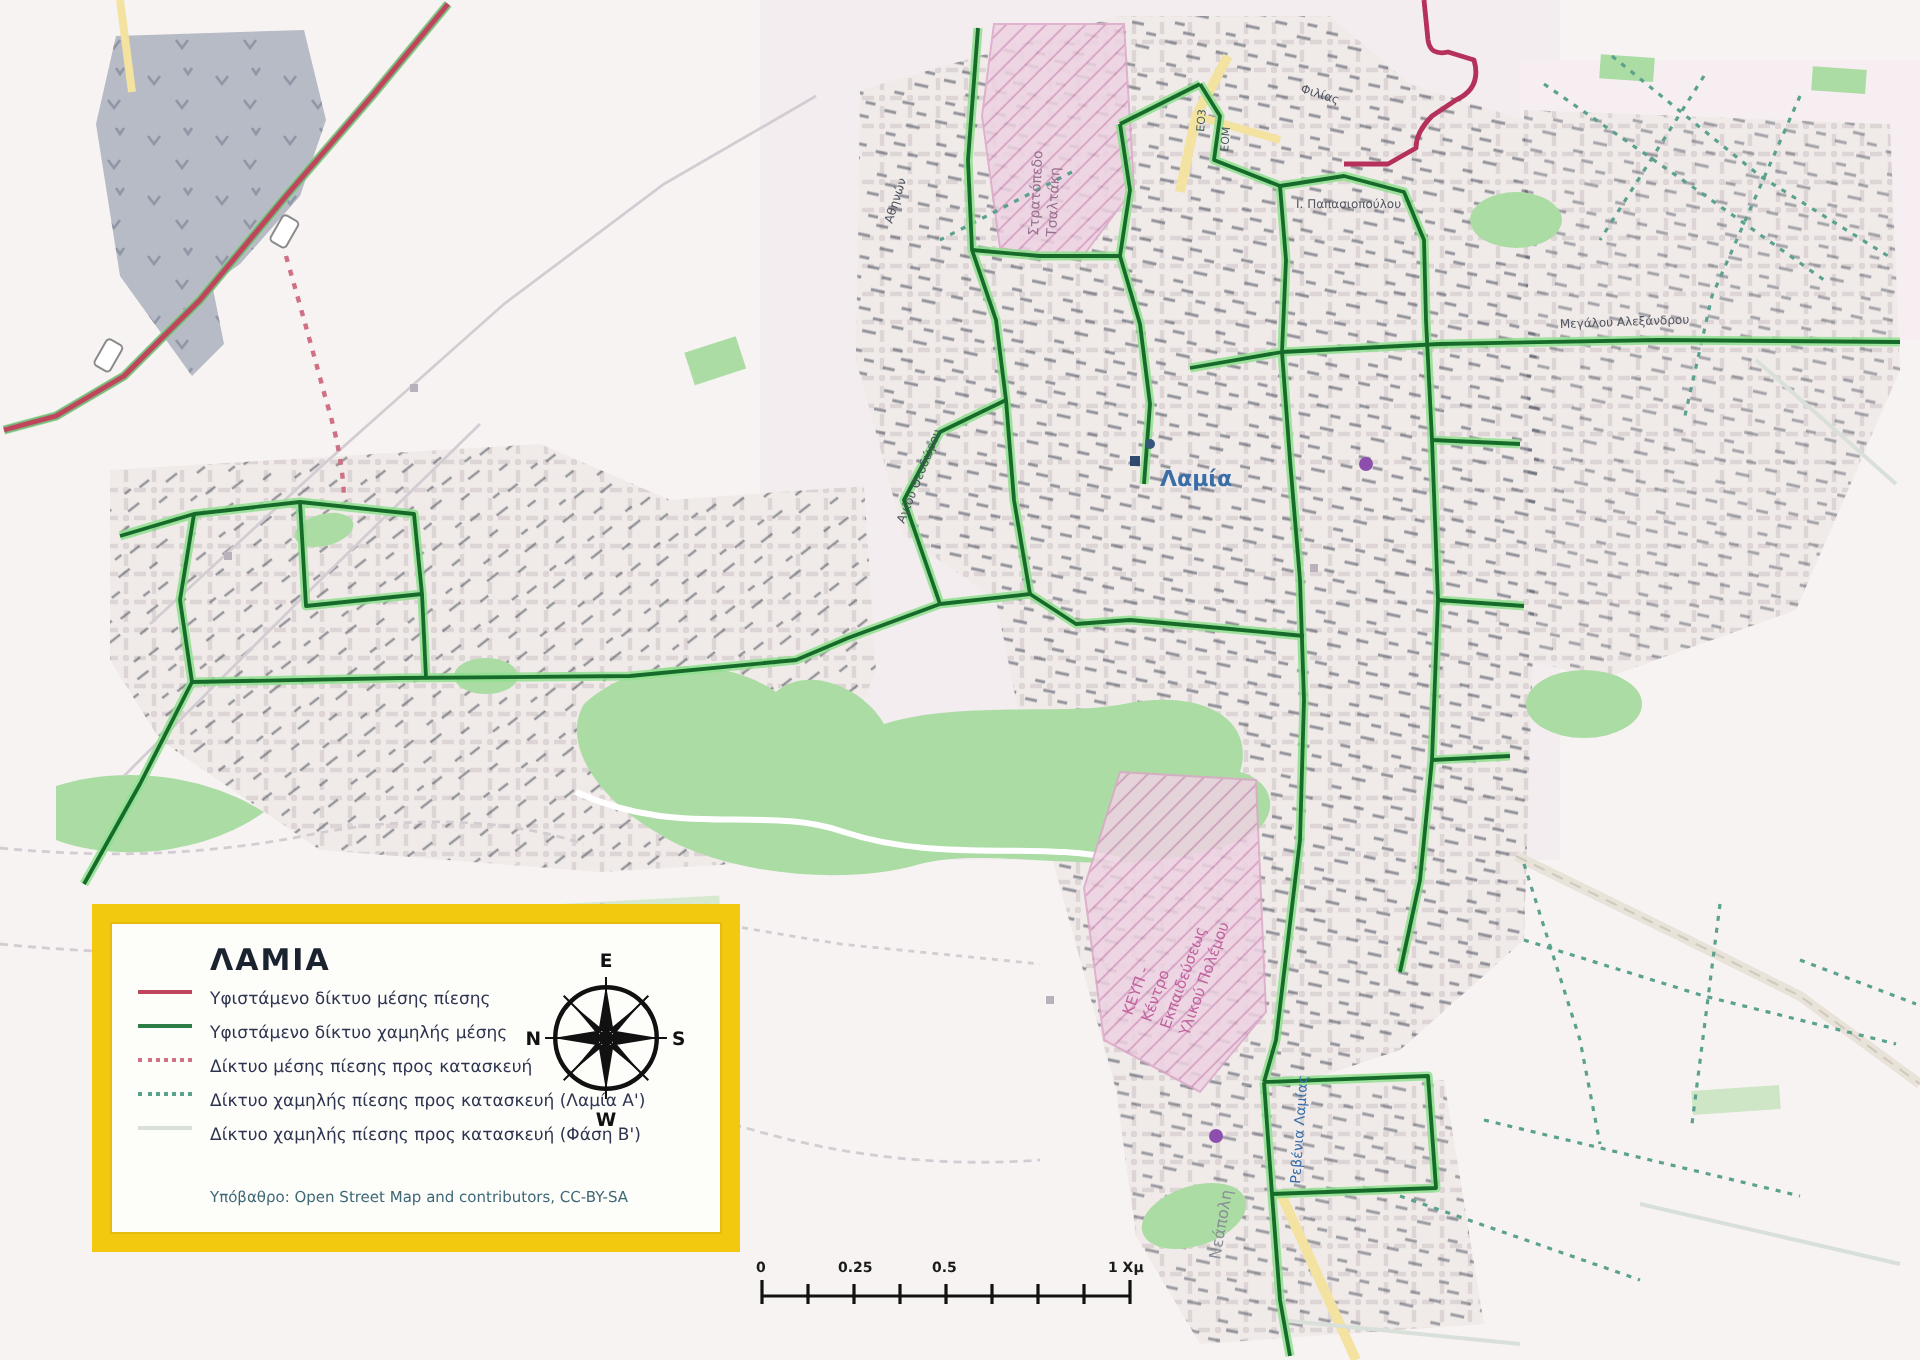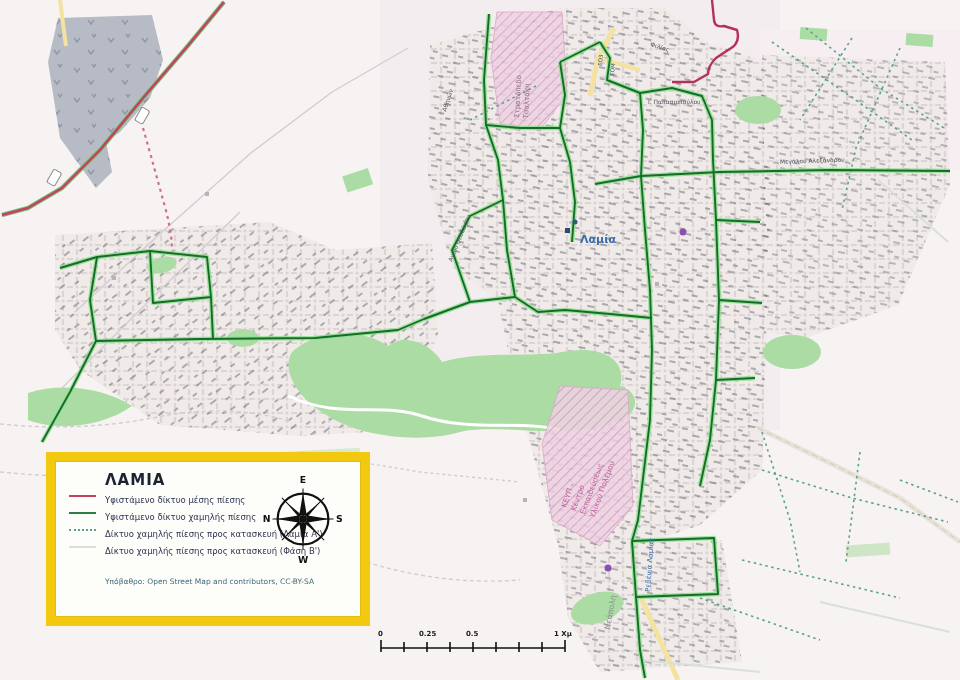--- a/index.html
+++ b/index.html
@@ -238,21 +238,25 @@
 
 <div id="legend">
   <div class="title">ΛΑΜΙΑ</div>
 
   <div class="legend-row">
     <span class="swatch solid" style="border-top-color: rgb(192, 69, 92);"></span>
     <span class="lbl">Υφιστάμενο δίκτυο μέσης πίεσης</span>
   </div>
   <div class="legend-row">
     <span class="swatch solid" style="border-top-color: rgb(46, 125, 70);"></span>
-    <span class="lbl">Υφιστάμενο δίκτυο χαμηλής πίεσης</span>
+    <span class="lbl">Υφιστάμενο δίκτυο χαμηλής μέσης</span>
+  </div>
+  <div class="legend-row">
+    <span class="swatch dotted" style="border-top-color: rgb(207, 112, 132);"></span>
+    <span class="lbl">Δίκτυο μέσης πίεσης προς κατασκευή</span>
   </div>
   <div class="legend-row">
     <span class="swatch dotted" style="border-top-color: rgb(91, 162, 142);"></span>
     <span class="lbl">Δίκτυο χαμηλής πίεσης προς κατασκευή (Λαμία Α')</span>
   </div>
   <div class="legend-row">
     <span class="swatch solid" style="border-top-color: rgb(217, 224, 217);"></span>
     <span class="lbl">Δίκτυο χαμηλής πίεσης προς κατασκευή (Φάση Β')</span>
   </div>
 

